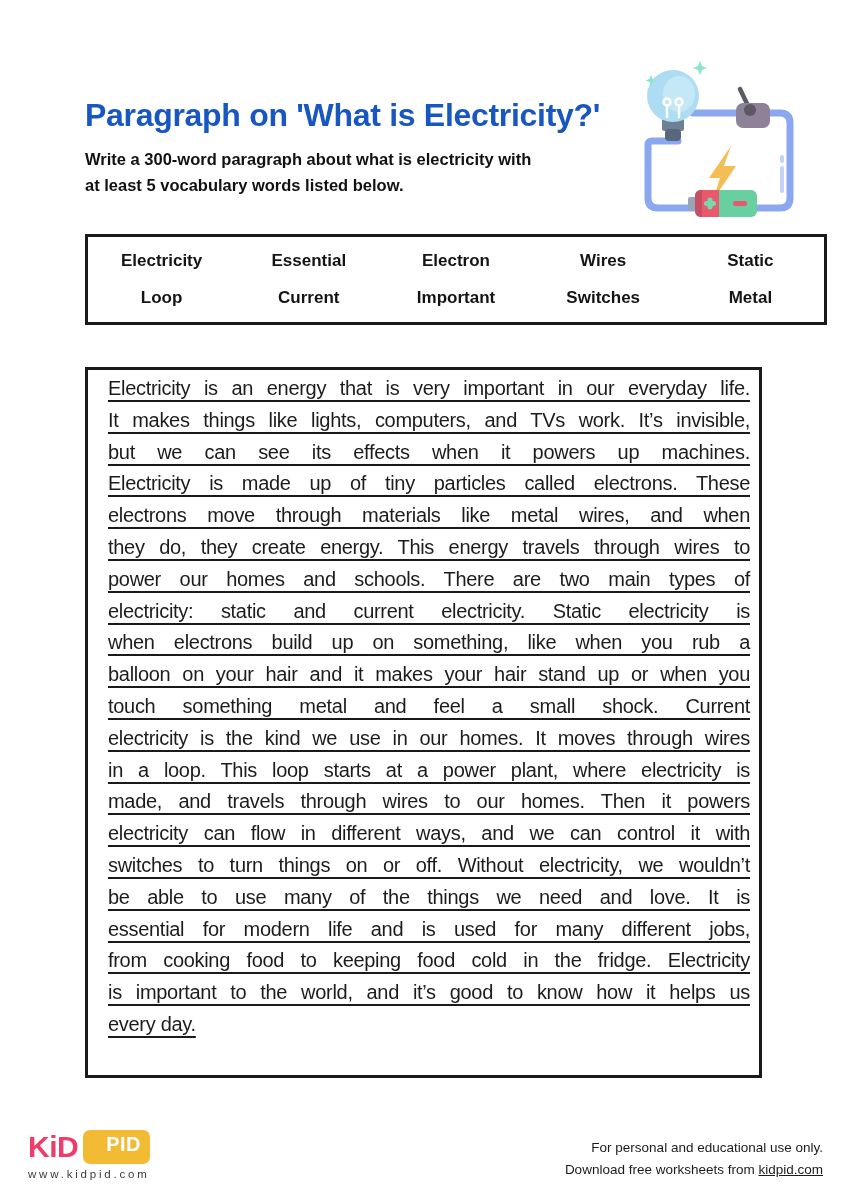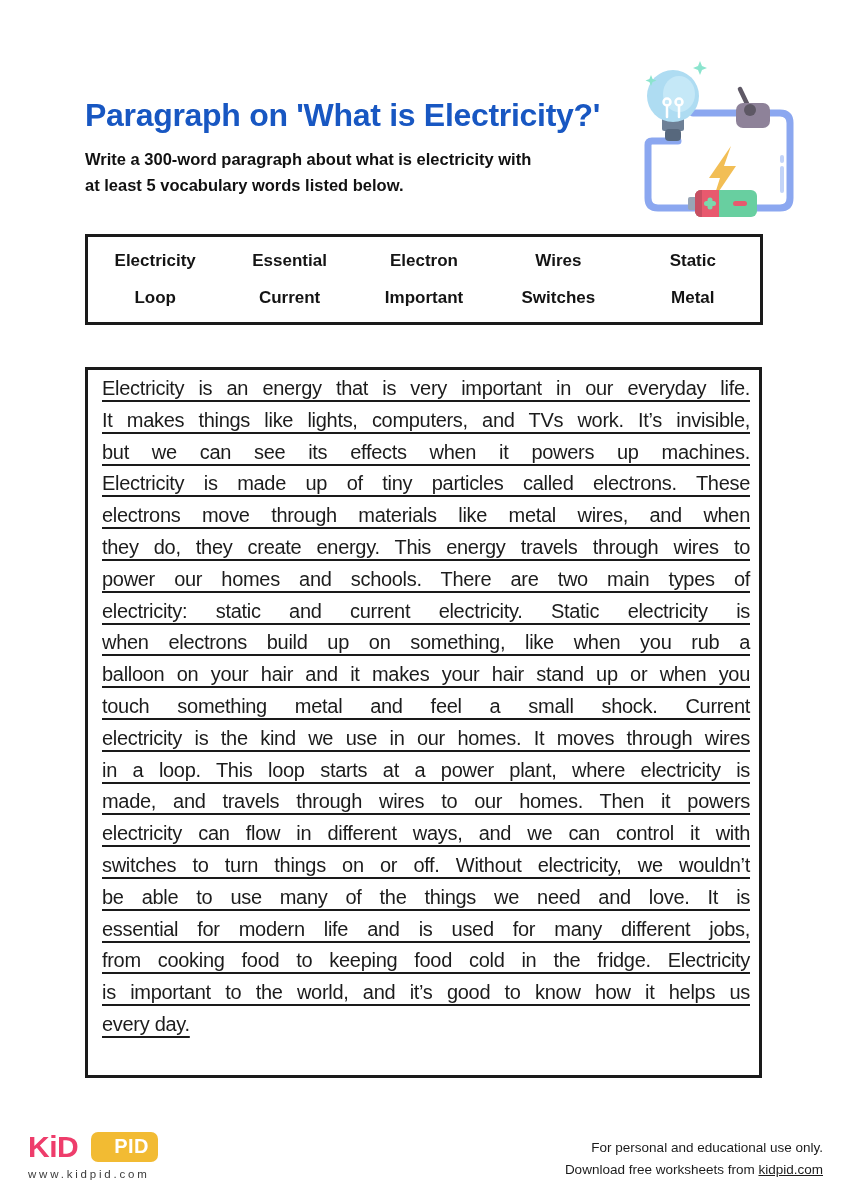--- a/index.html
+++ b/index.html
@@ -15,43 +15,43 @@
     color:#1857C2;
   }
   .subtitle{
     position:absolute;left:85px;top:146px;width:560px;
     font-size:16.5px;font-weight:700;line-height:26px;color:#111;
   }
   
   .illustration{position:absolute;left:643px;top:60px;width:165px;height:178px;}
   
   .vocab-box{
-    position:absolute;left:85px;top:234px;width:678px;height:91px;
+    position:absolute;left:85px;top:234px;width:742px;height:91px;
     box-sizing:border-box;border:3px solid #1a1a1a;background:#fff;
     display:grid;grid-template-columns:repeat(5,1fr);grid-template-rows:1fr 1fr;
     align-items:center;justify-items:center;padding:6px 0;
   }
   .vocab-word{font-size:17px;font-weight:700;color:#141414;}
   
   .para-box{
     position:absolute;left:85px;top:367px;width:677px;height:711px;
     box-sizing:border-box;border:3px solid #1a1a1a;background:#fff;
-    padding:3px 9px 0 14px;overflow:hidden;
+    padding:3px 9px 0 20px;overflow:hidden;
   }
   .pline{
     font-size:20px;line-height:31.8px;letter-spacing:-0.3px;color:#1c1c1c;
     text-align:justify;text-align-last:justify;
     text-decoration:underline;text-decoration-thickness:1.5px;
     text-underline-offset:5px;text-decoration-color:#1a1a1a;
     white-space:normal;
   }
   .pline.last{text-align-last:left;}
   
   .footer-left{position:absolute;left:28px;top:1130px;}
-  .logo-row{display:flex;align-items:center;gap:13px;}
+  .logo-row{display:flex;gap:5px;}
   .logo-kid{
     font-size:30px;font-weight:800;letter-spacing:-0.5px;color:#EE3D6B;
   }
   .logo-pid{
     background:#F2BB33;color:#ffffff;font-size:20px;font-weight:800;
     padding:3px 9px 4px 23px;border-radius:7px;letter-spacing:0.5px;
   }
   .website{
     margin-top:4px;font-size:11.5px;letter-spacing:2.8px;color:#3b3b3b;font-weight:500;
   }

